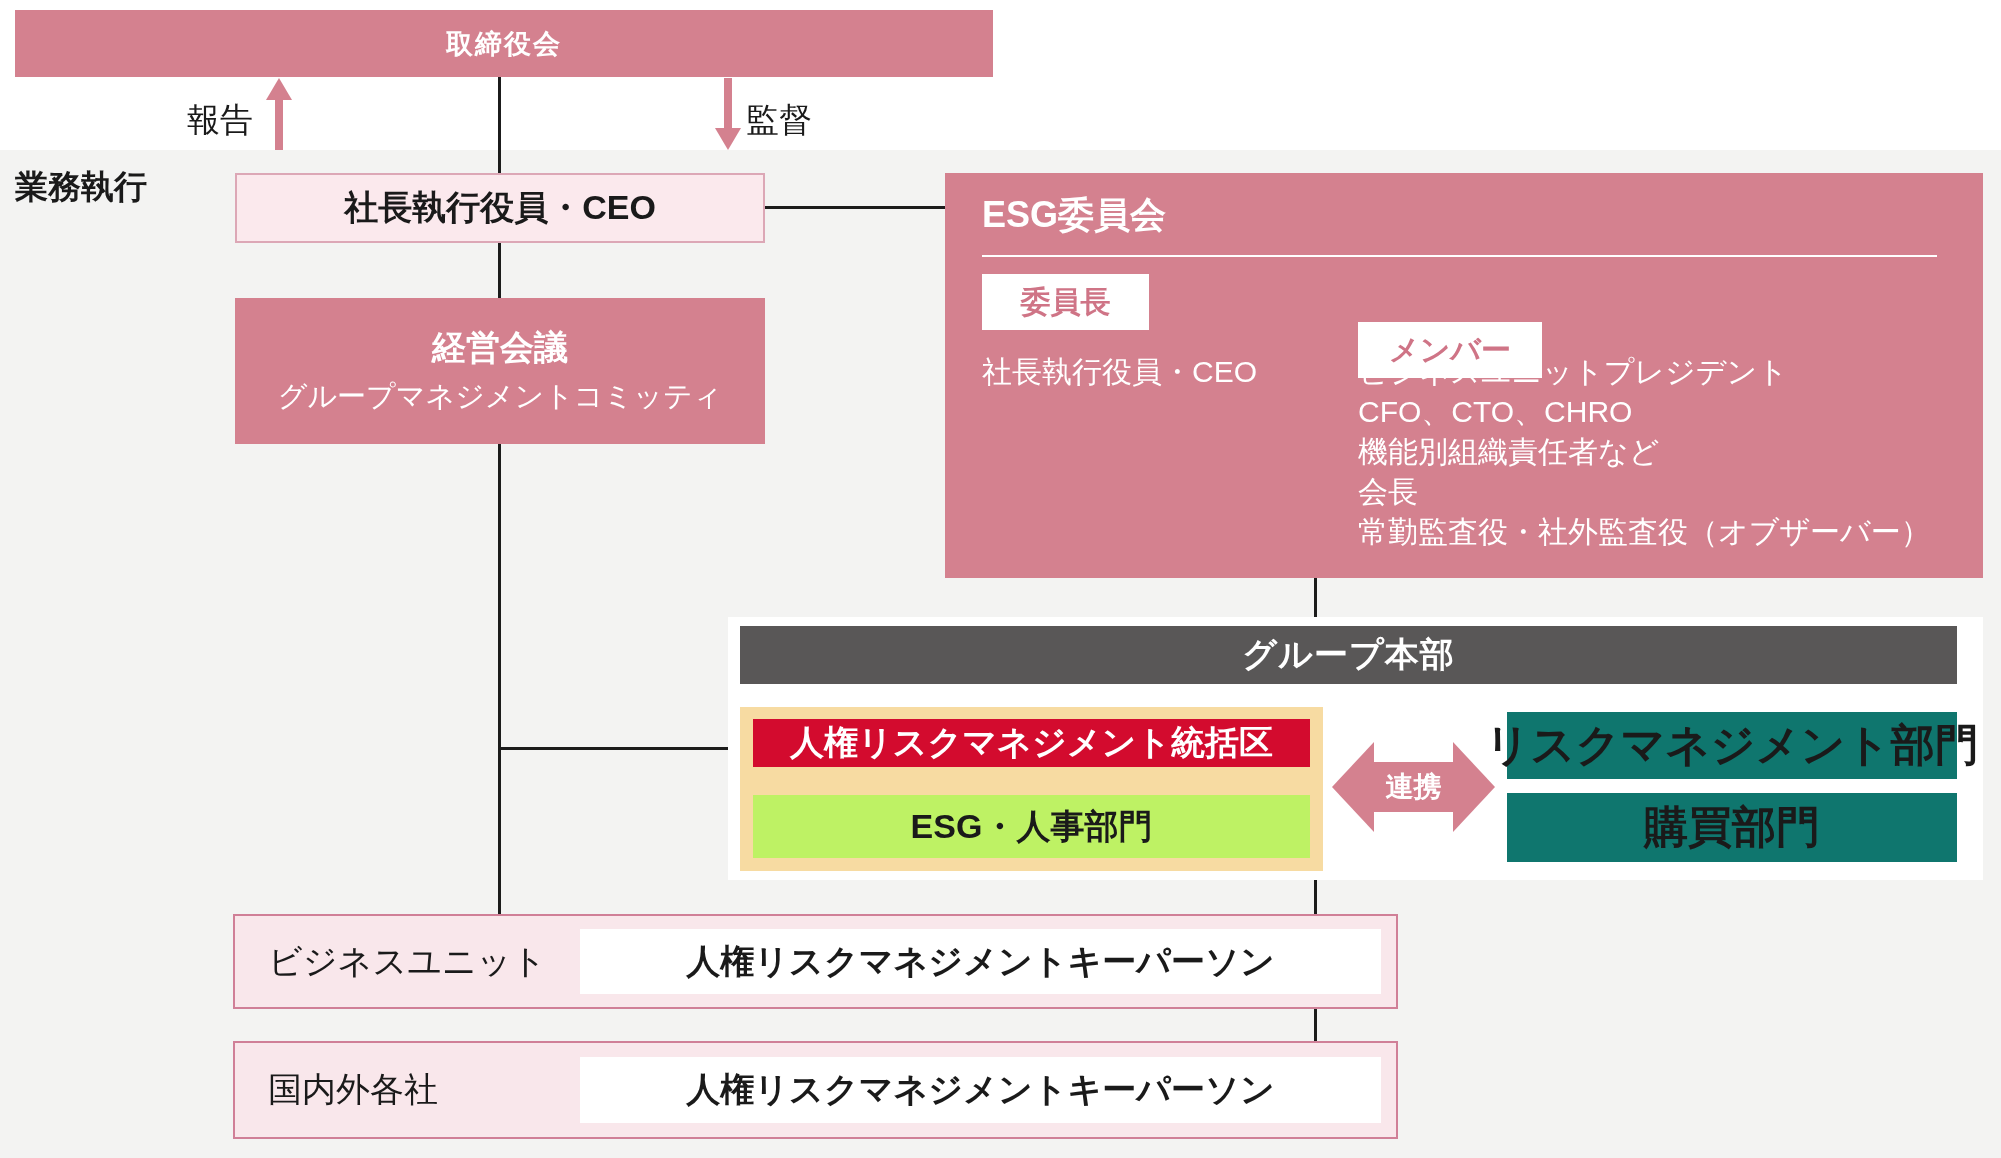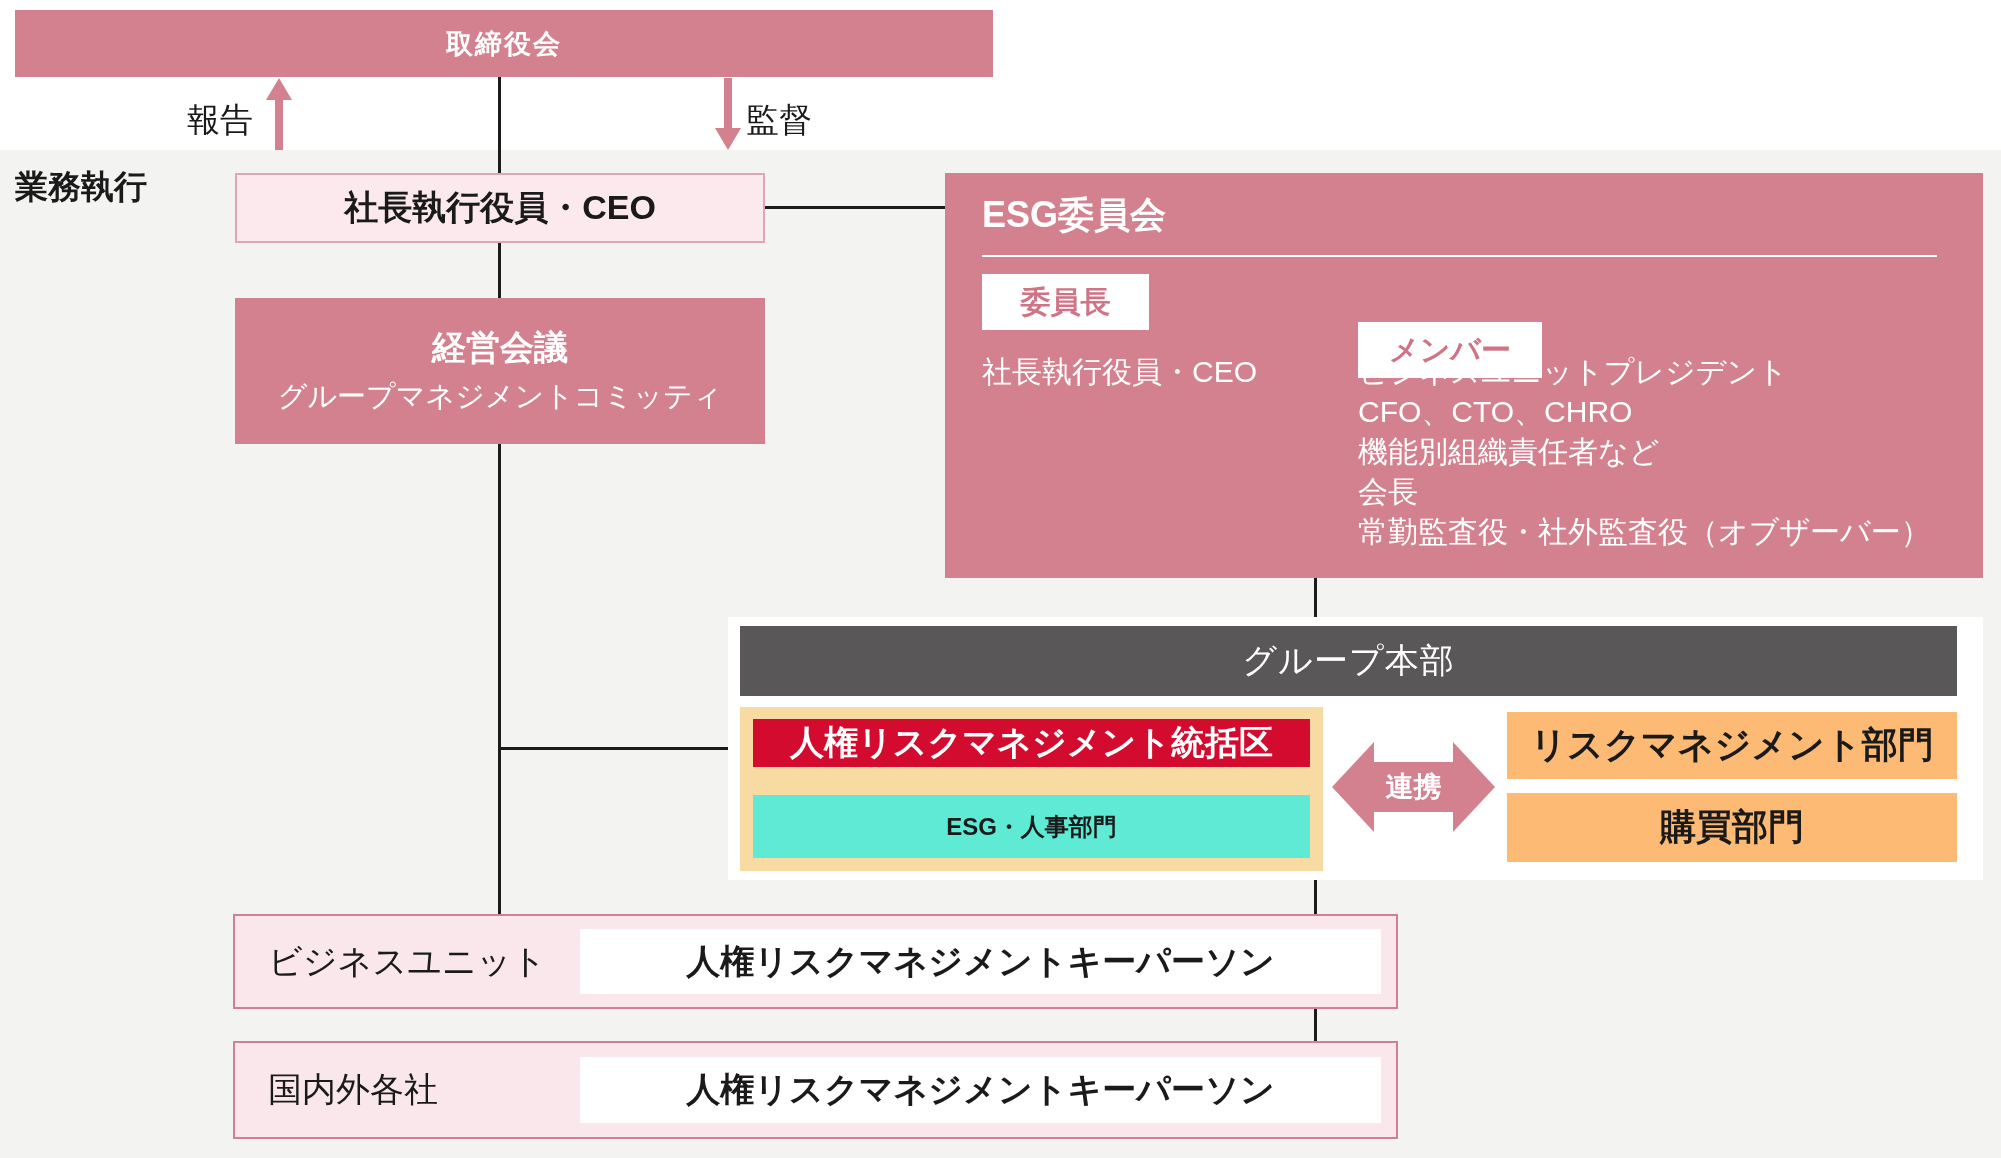--- a/index.html
+++ b/index.html
@@ -47,36 +47,36 @@
   .esg-badge{position:absolute;top:101px;height:56px;background:#ffffff;color:#cf7486;
     font-size:30px;font-weight:700;}
   .badge-chair{left:37px;width:167px;}
   .badge-members{left:413px;width:184px;margin-top:48px;}
   .esg-chair-value{position:absolute;left:37px;top:179px;font-size:30px;white-space:nowrap;}
   .esg-members{position:absolute;left:413px;top:179px;font-size:30px;line-height:40px;}
   .esg-members div{white-space:nowrap;}
 
   
   .hq-panel{left:728px;top:617px;width:1255px;height:263px;background:#ffffff;}
-  .hq-header{position:absolute;left:12px;top:9px;width:1217px;height:70px;background:#595757;
-    color:#fff;font-size:34px;font-weight:400;letter-spacing:1px;}
+  .hq-header{position:absolute;left:12px;top:9px;width:1217px;height:58px;background:#595757;
+    color:#fff;font-size:34px;font-weight:700;letter-spacing:1px;}
   .lead-wrap{position:absolute;left:12px;top:90px;width:583px;height:164px;background:#f7dba2;}
   .lead-red{position:absolute;left:13px;top:12px;width:557px;height:48px;background:#d30b2e;
     color:#fff;font-size:34px;font-weight:700;white-space:nowrap;}
-  .lead-white{position:absolute;left:13px;top:88px;width:557px;height:63px;background:#5eead4;
-    color:#1a1a1a;font-size:24px;font-weight:700;}
+  .lead-white{position:absolute;left:13px;top:88px;width:557px;height:63px;background:#bef264;
+    color:#1a1a1a;font-size:34px;font-weight:700;}
   .collab{position:absolute;left:604px;top:125px;width:163px;height:90px;display:flex;}
   .tri-l{width:0;height:0;border-top:45px solid transparent;border-bottom:45px solid transparent;
     border-right:42px solid #d4818f;}
   .tri-r{width:0;height:0;border-top:45px solid transparent;border-bottom:45px solid transparent;
     border-left:42px solid #d4818f;}
   .collab-shaft{flex:1;height:50px;margin-top:20px;background:#d4818f;display:flex;
     align-items:center;justify-content:center;color:#fff;font-size:28px;font-weight:700;}
-  .dept-box{position:absolute;left:779px;width:450px;background:#fdba74;
-    color:#1a1a1a;font-size:36px;font-weight:700;white-space:nowrap;}
+  .dept-box{position:absolute;left:779px;width:450px;background:#0f766e;
+    color:#1a1a1a;font-size:44px;font-weight:700;white-space:nowrap;}
   .dept-risk{top:95px;height:67px;}
   .dept-purchase{top:176px;height:69px;}
 
   
   .level-row{left:233px;width:1165px;background:#f9e7eb;border:2px solid #d07f97;}
   .row-1{top:914px;height:95px;}
   .row-2{top:1041px;height:98px;}
   .row-label{position:absolute;left:33px;top:0;height:100%;display:flex;align-items:center;
     font-size:34px;font-weight:500;white-space:nowrap;}
   .row-inner{position:absolute;left:345px;width:801px;background:#ffffff;

